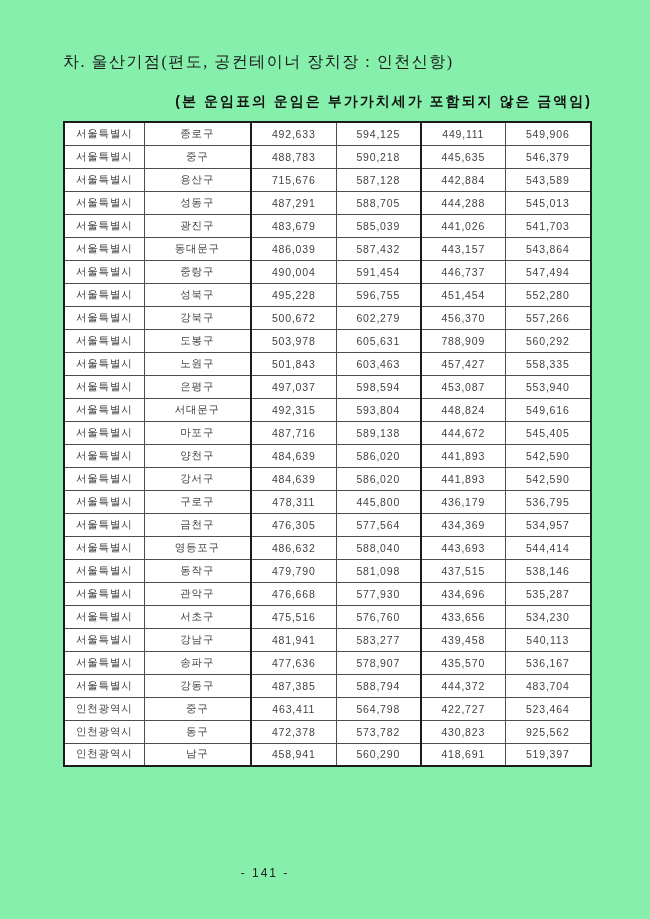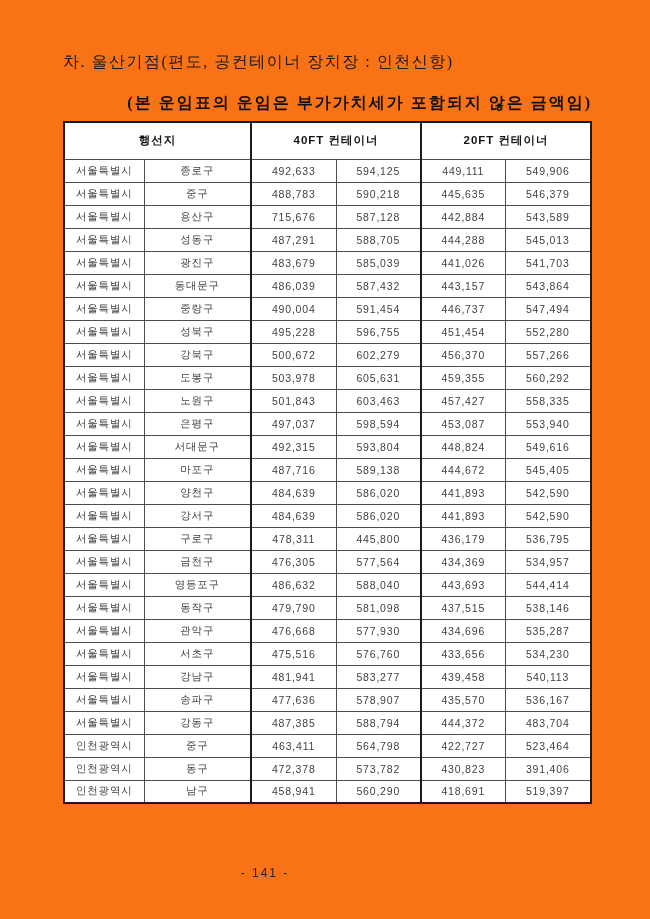--- a/index.html
+++ b/index.html
@@ -3,21 +3,21 @@
 <meta charset="utf-8">
 <style>
   * { margin: 0; padding: 0; box-sizing: border-box; }
   html, body { background: #ffffff; }
   body { font-family: "Liberation Sans", "DejaVu Sans", sans-serif; }
 
   .page {
     position: relative;
     width: 650px;
     height: 919px;
-    background: #f97316;
+    background: #86efac;
     overflow: hidden;
   }
 
   .doc-title {
     position: absolute;
     left: 63px;
     top: 52px;
     font-family: "Liberation Serif", "DejaVu Serif", serif;
     font-size: 16px;
     color: #1a1a1a;
@@ -25,25 +25,24 @@
     white-space: nowrap;
   }
 
   .vat-note {
     position: absolute;
     left: 63px;
     top: 93px;
     width: 529px;
     text-align: right;
     font-weight: bold;
-    font-size: 16px;
+    font-size: 14px;
     color: #111111;
     letter-spacing: 2px;
     white-space: nowrap;
-    font-family: Liberation Serif, serif;
   }
 
   table.fare-table {
     position: absolute;
     left: 63px;
     top: 121px;
     width: 527px;
     table-layout: fixed;
     border-collapse: collapse;
     border: 2px solid #1b1b1b;
@@ -100,25 +99,20 @@
   <table class="fare-table">
     <colgroup>
       <col style="width:80px">
       <col style="width:107px">
       <col style="width:85px">
       <col style="width:85px">
       <col style="width:84px">
       <col style="width:86px">
     </colgroup>
     <thead>
-      <tr class="head-top">
-        <th colspan="2" class="group-r">행선지</th>
-        <th colspan="2" class="group-r">40FT 컨테이너</th>
-        <th colspan="2">20FT 컨테이너</th>
-      </tr>
     </thead>
     <tbody>
 
         <tr>
           <td>서울특별시</td>
           <td class="group-r">종로구</td>
           <td>492,633</td>
           <td class="group-r">594,125</td>
           <td>449,111</td>
           <td>549,906</td>
@@ -194,21 +188,21 @@
           <td class="group-r">602,279</td>
           <td>456,370</td>
           <td>557,266</td>
         </tr>
 
         <tr>
           <td>서울특별시</td>
           <td class="group-r">도봉구</td>
           <td>503,978</td>
           <td class="group-r">605,631</td>
-          <td>459,355</td>
+          <td>788,909</td>
           <td>560,292</td>
         </tr>
 
         <tr>
           <td>서울특별시</td>
           <td class="group-r">노원구</td>
           <td>501,843</td>
           <td class="group-r">603,463</td>
           <td>457,427</td>
           <td>558,335</td>
@@ -348,21 +342,21 @@
           <td>422,727</td>
           <td>523,464</td>
         </tr>
 
         <tr>
           <td>인천광역시</td>
           <td class="group-r">동구</td>
           <td>472,378</td>
           <td class="group-r">573,782</td>
           <td>430,823</td>
-          <td>391,406</td>
+          <td>925,562</td>
         </tr>
 
         <tr>
           <td>인천광역시</td>
           <td class="group-r">남구</td>
           <td>458,941</td>
           <td class="group-r">560,290</td>
           <td>418,691</td>
           <td>519,397</td>
         </tr>

